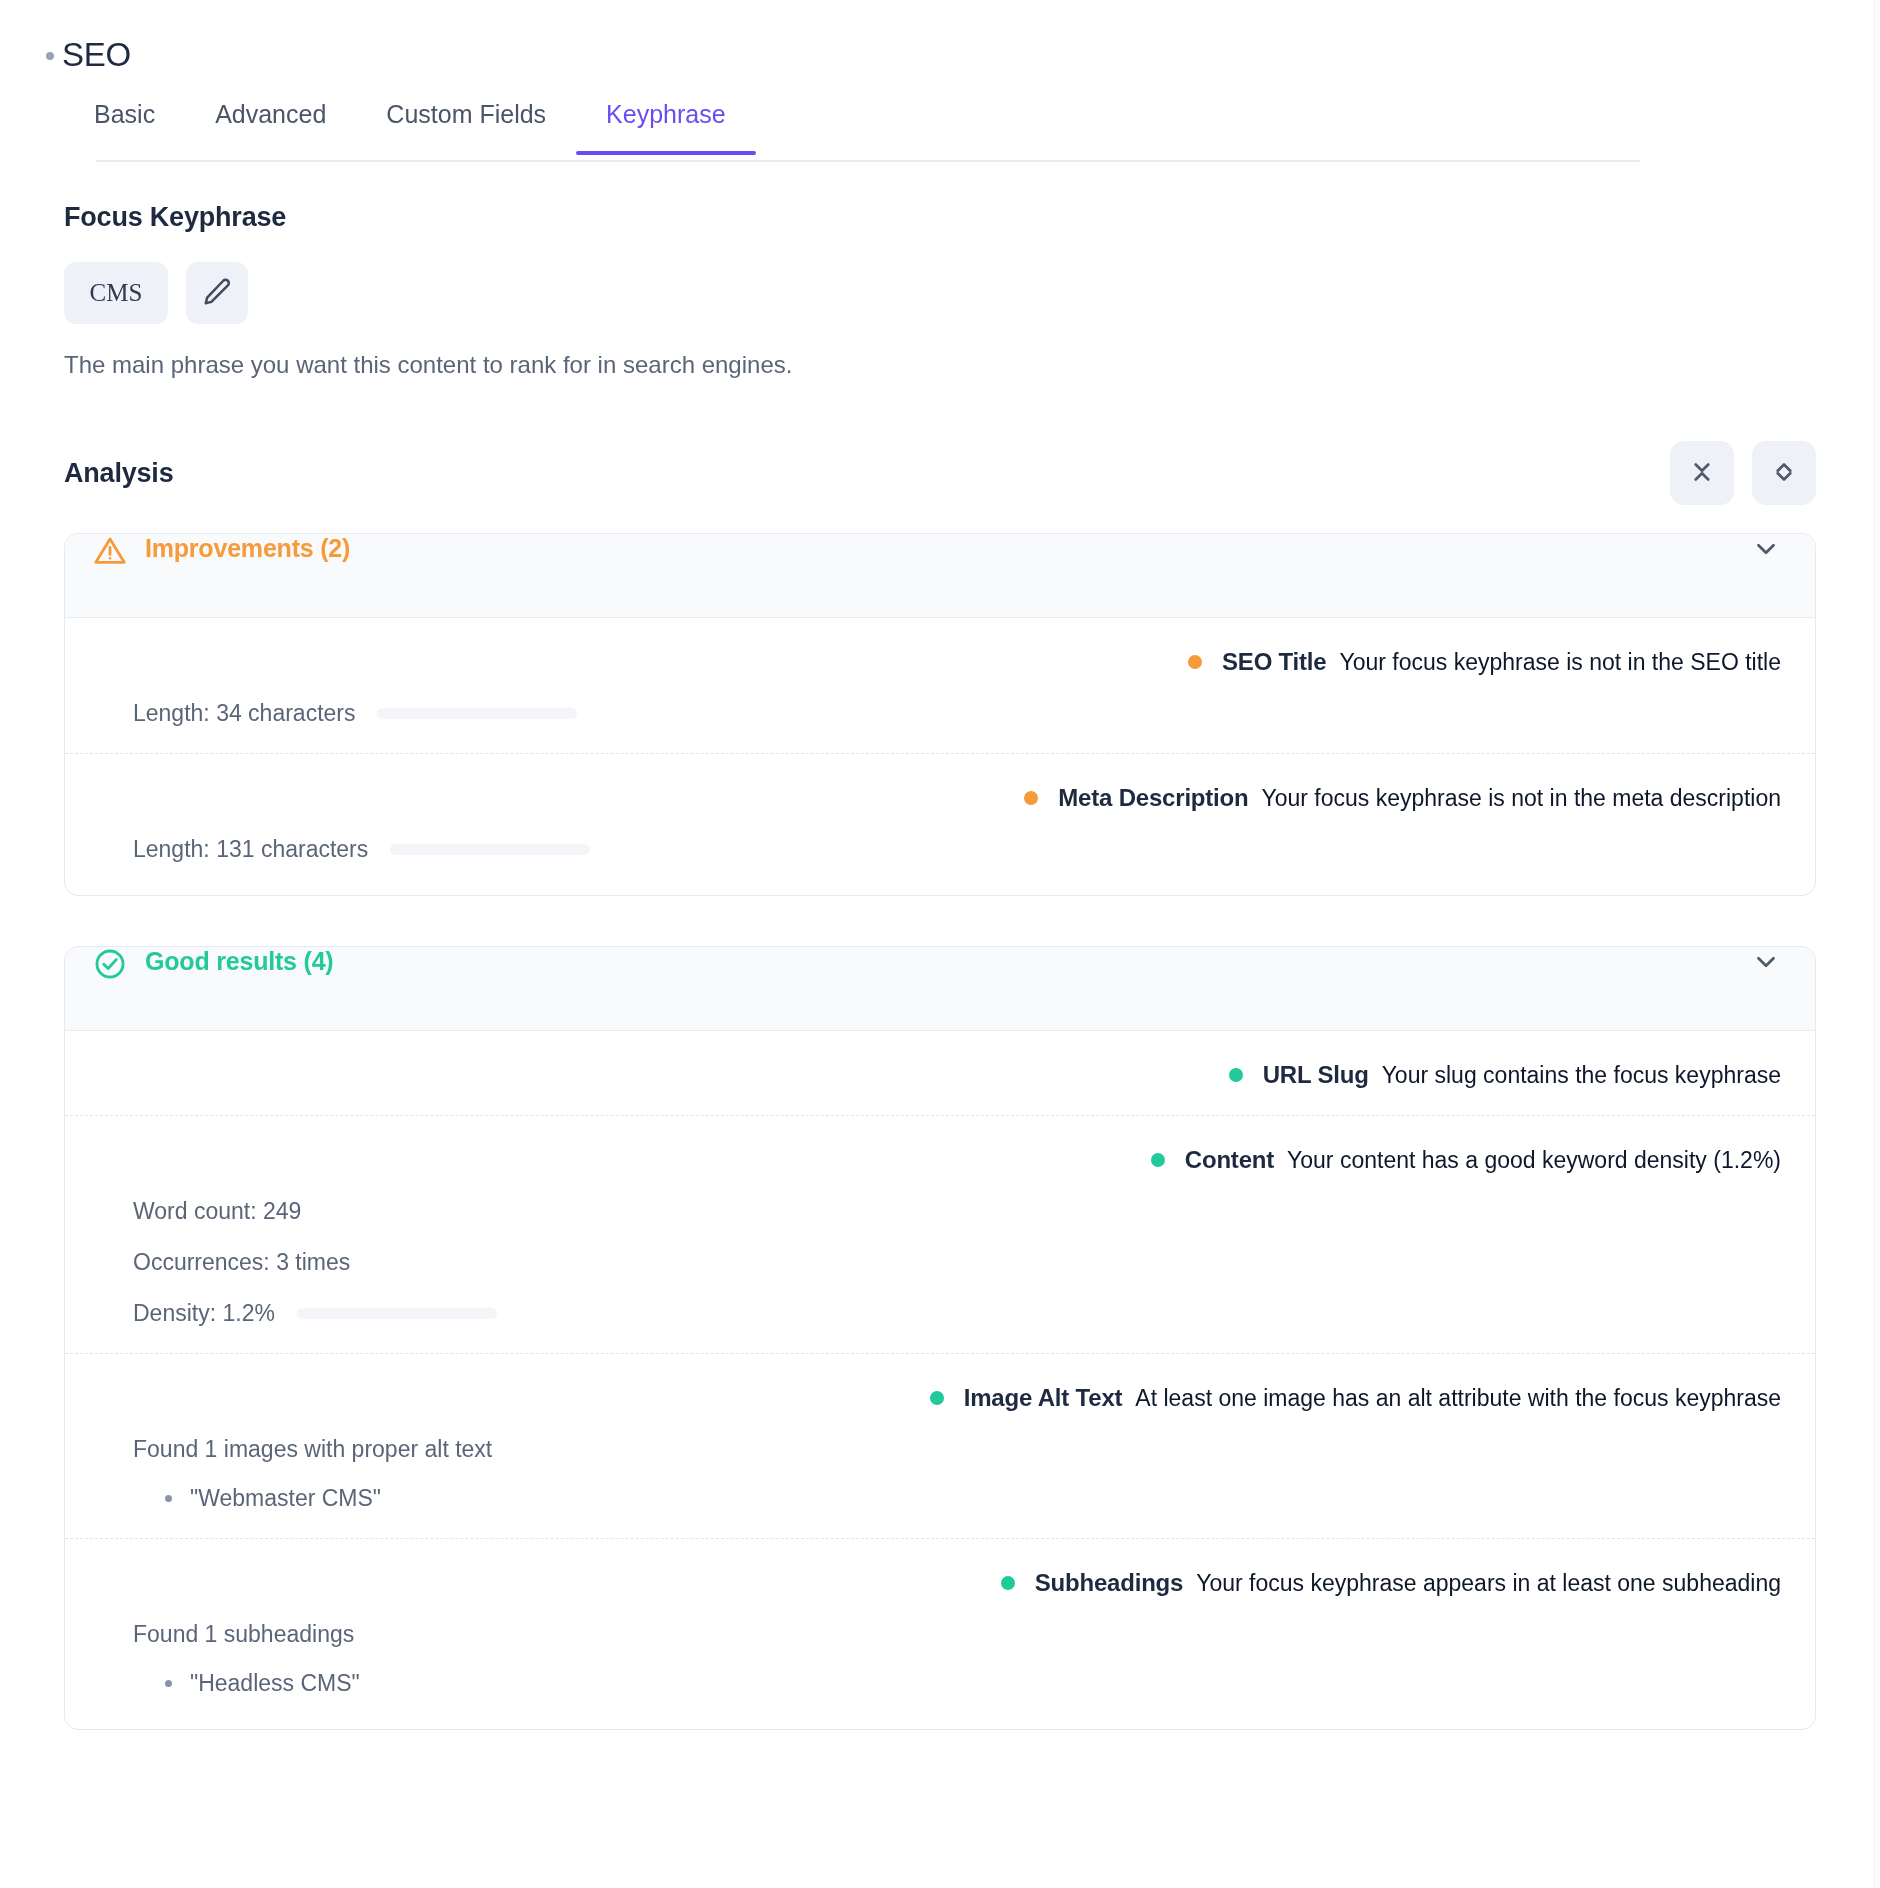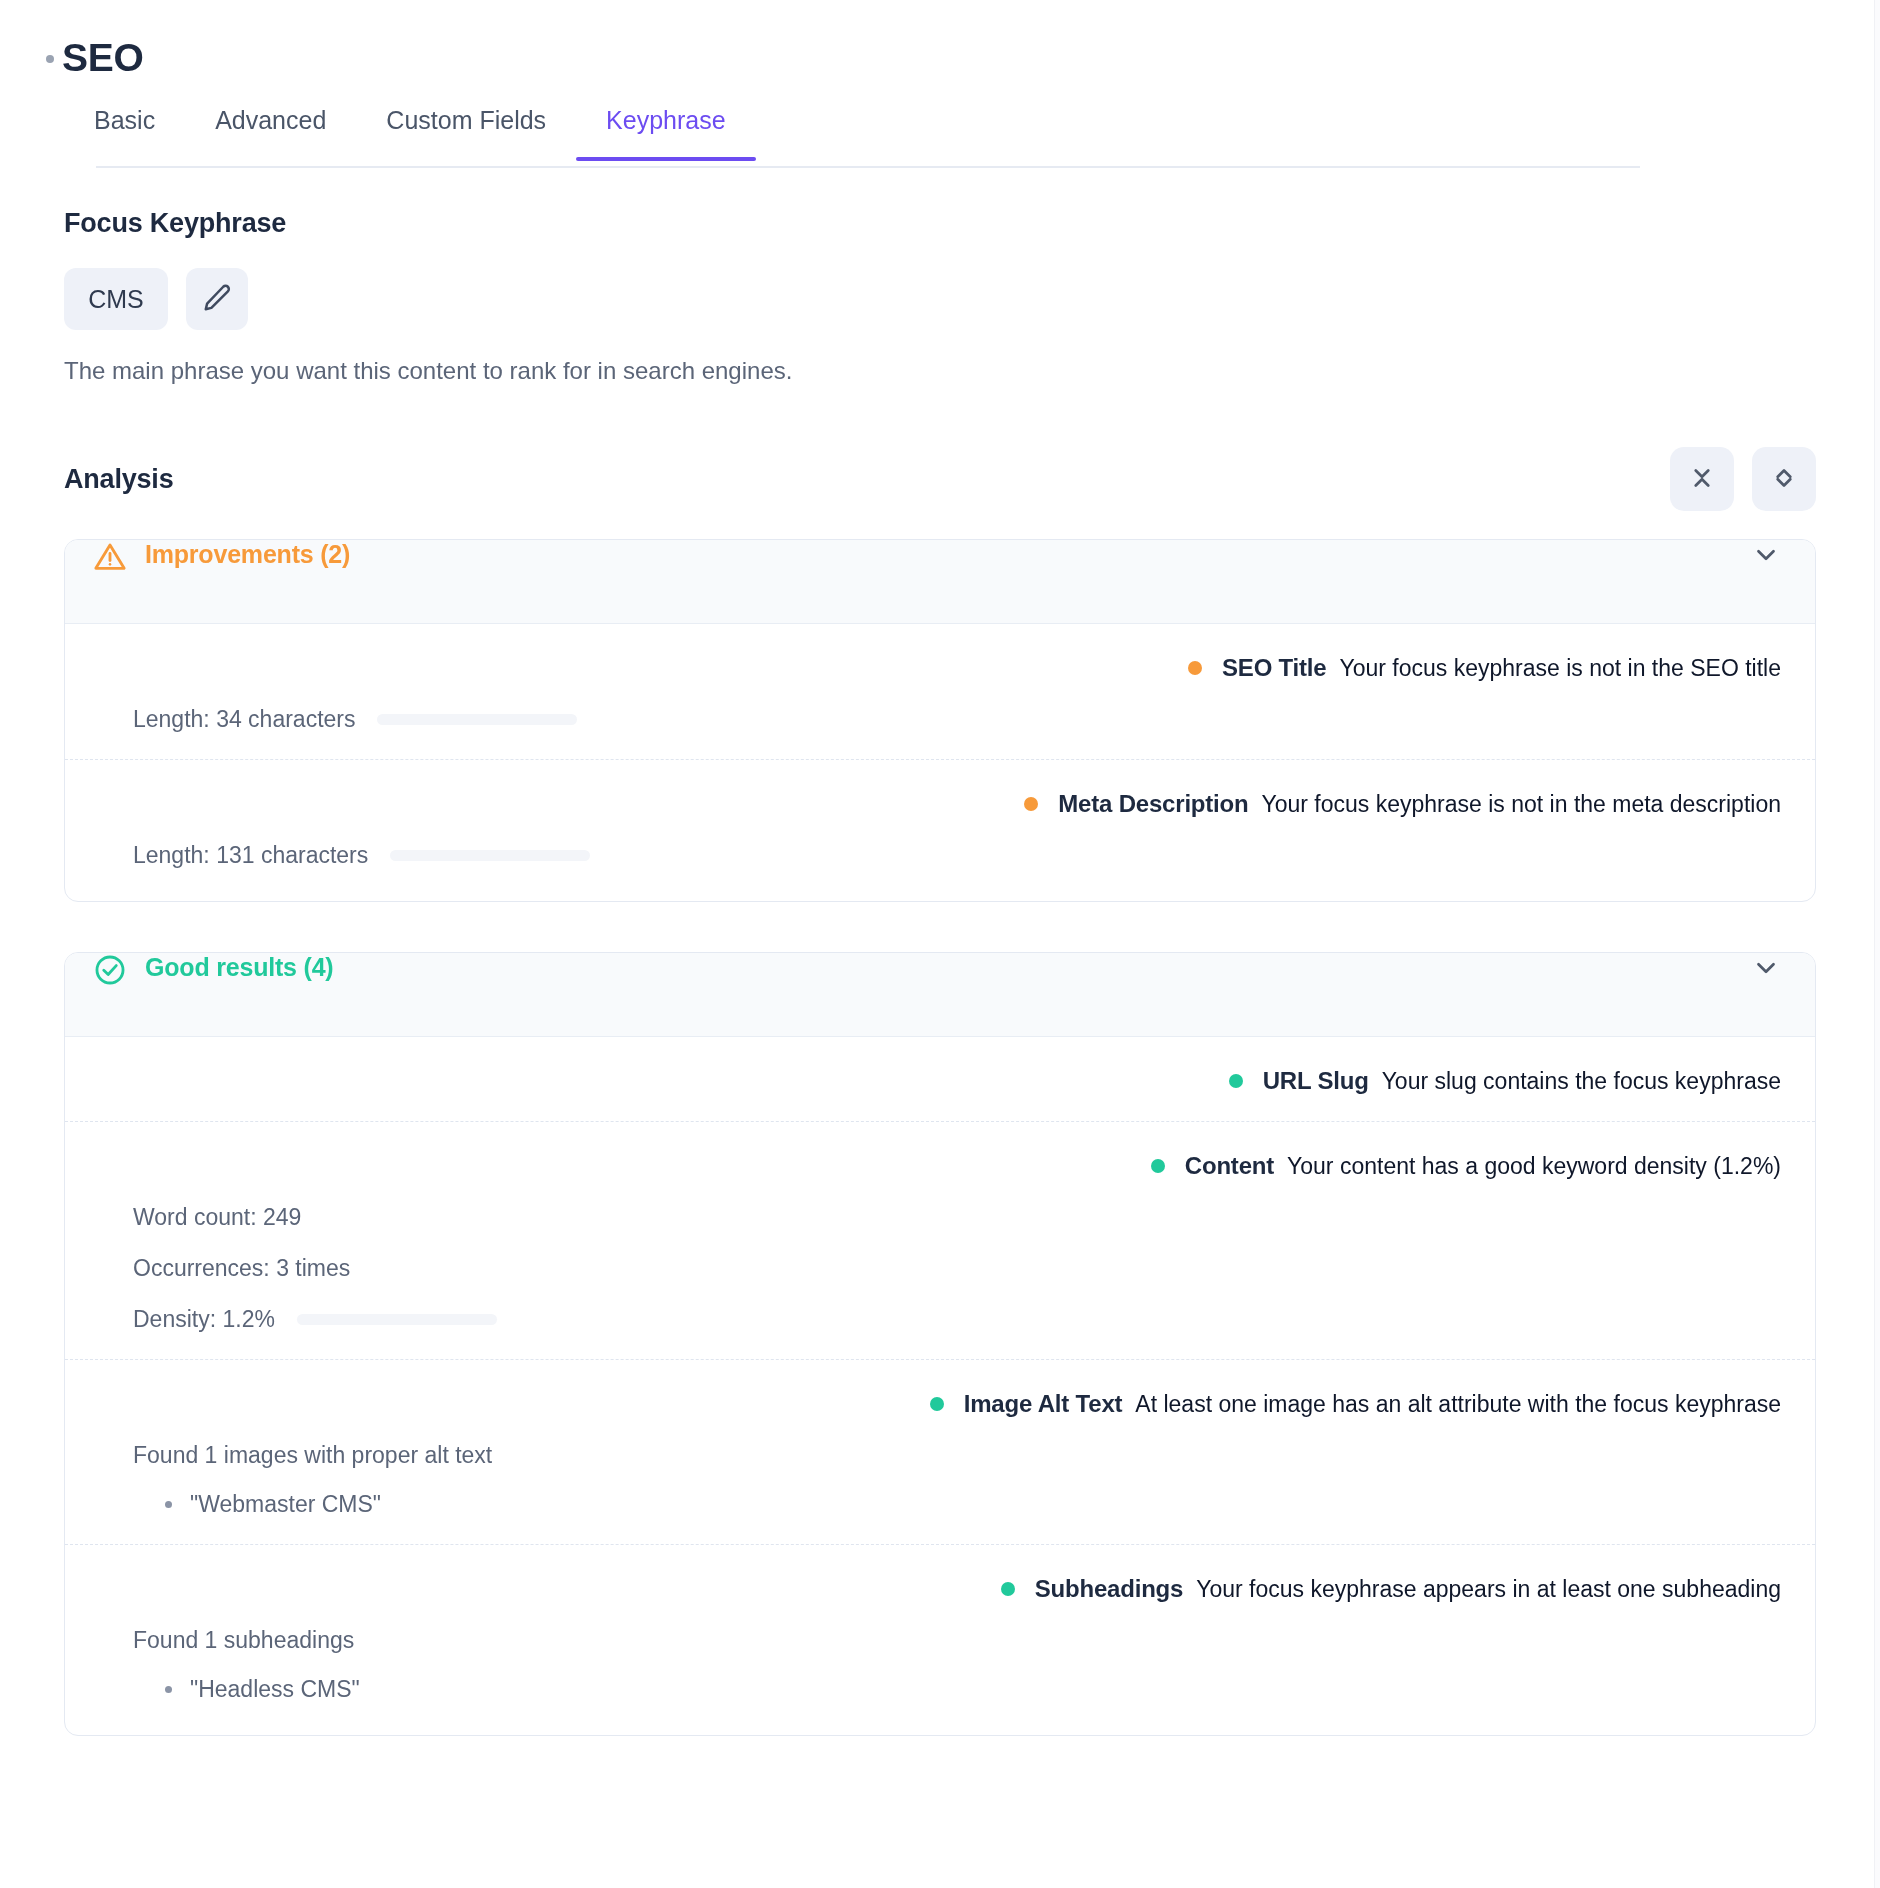--- a/index.html
+++ b/index.html
@@ -39,22 +39,22 @@
   }
   .seo-dot {
     width: 8px;
     height: 8px;
     border-radius: 50%;
     background: #9aa3b2;
     flex: none;
     margin-top: 2px;
   }
   .seo-title {
-    font-size: 39px;
-    font-weight: 700;
+    font-size: 33px;
+    font-weight: 400;
     color: #1e2a40;
     letter-spacing: -0.3px;
   }
 
   
   .tabs {
     position: relative;
     margin: 26px 0 0 64px;
     width: 1576px;
     height: 62px;
@@ -105,20 +105,21 @@
     letter-spacing: -0.2px;
   }
 
   .focus-block { padding: 40px 0 0 64px; }
 
   .chip-row {
     display: flex;
     align-items: center;
     gap: 18px;
     margin-top: 29px;
+    font-family: Liberation Serif, serif;
   }
   .chip {
     min-width: 104px;
     height: 62px;
     background: #eef1f8;
     border-radius: 12px;
     display: flex;
     align-items: center;
     justify-content: center;
     padding: 0 24px;

